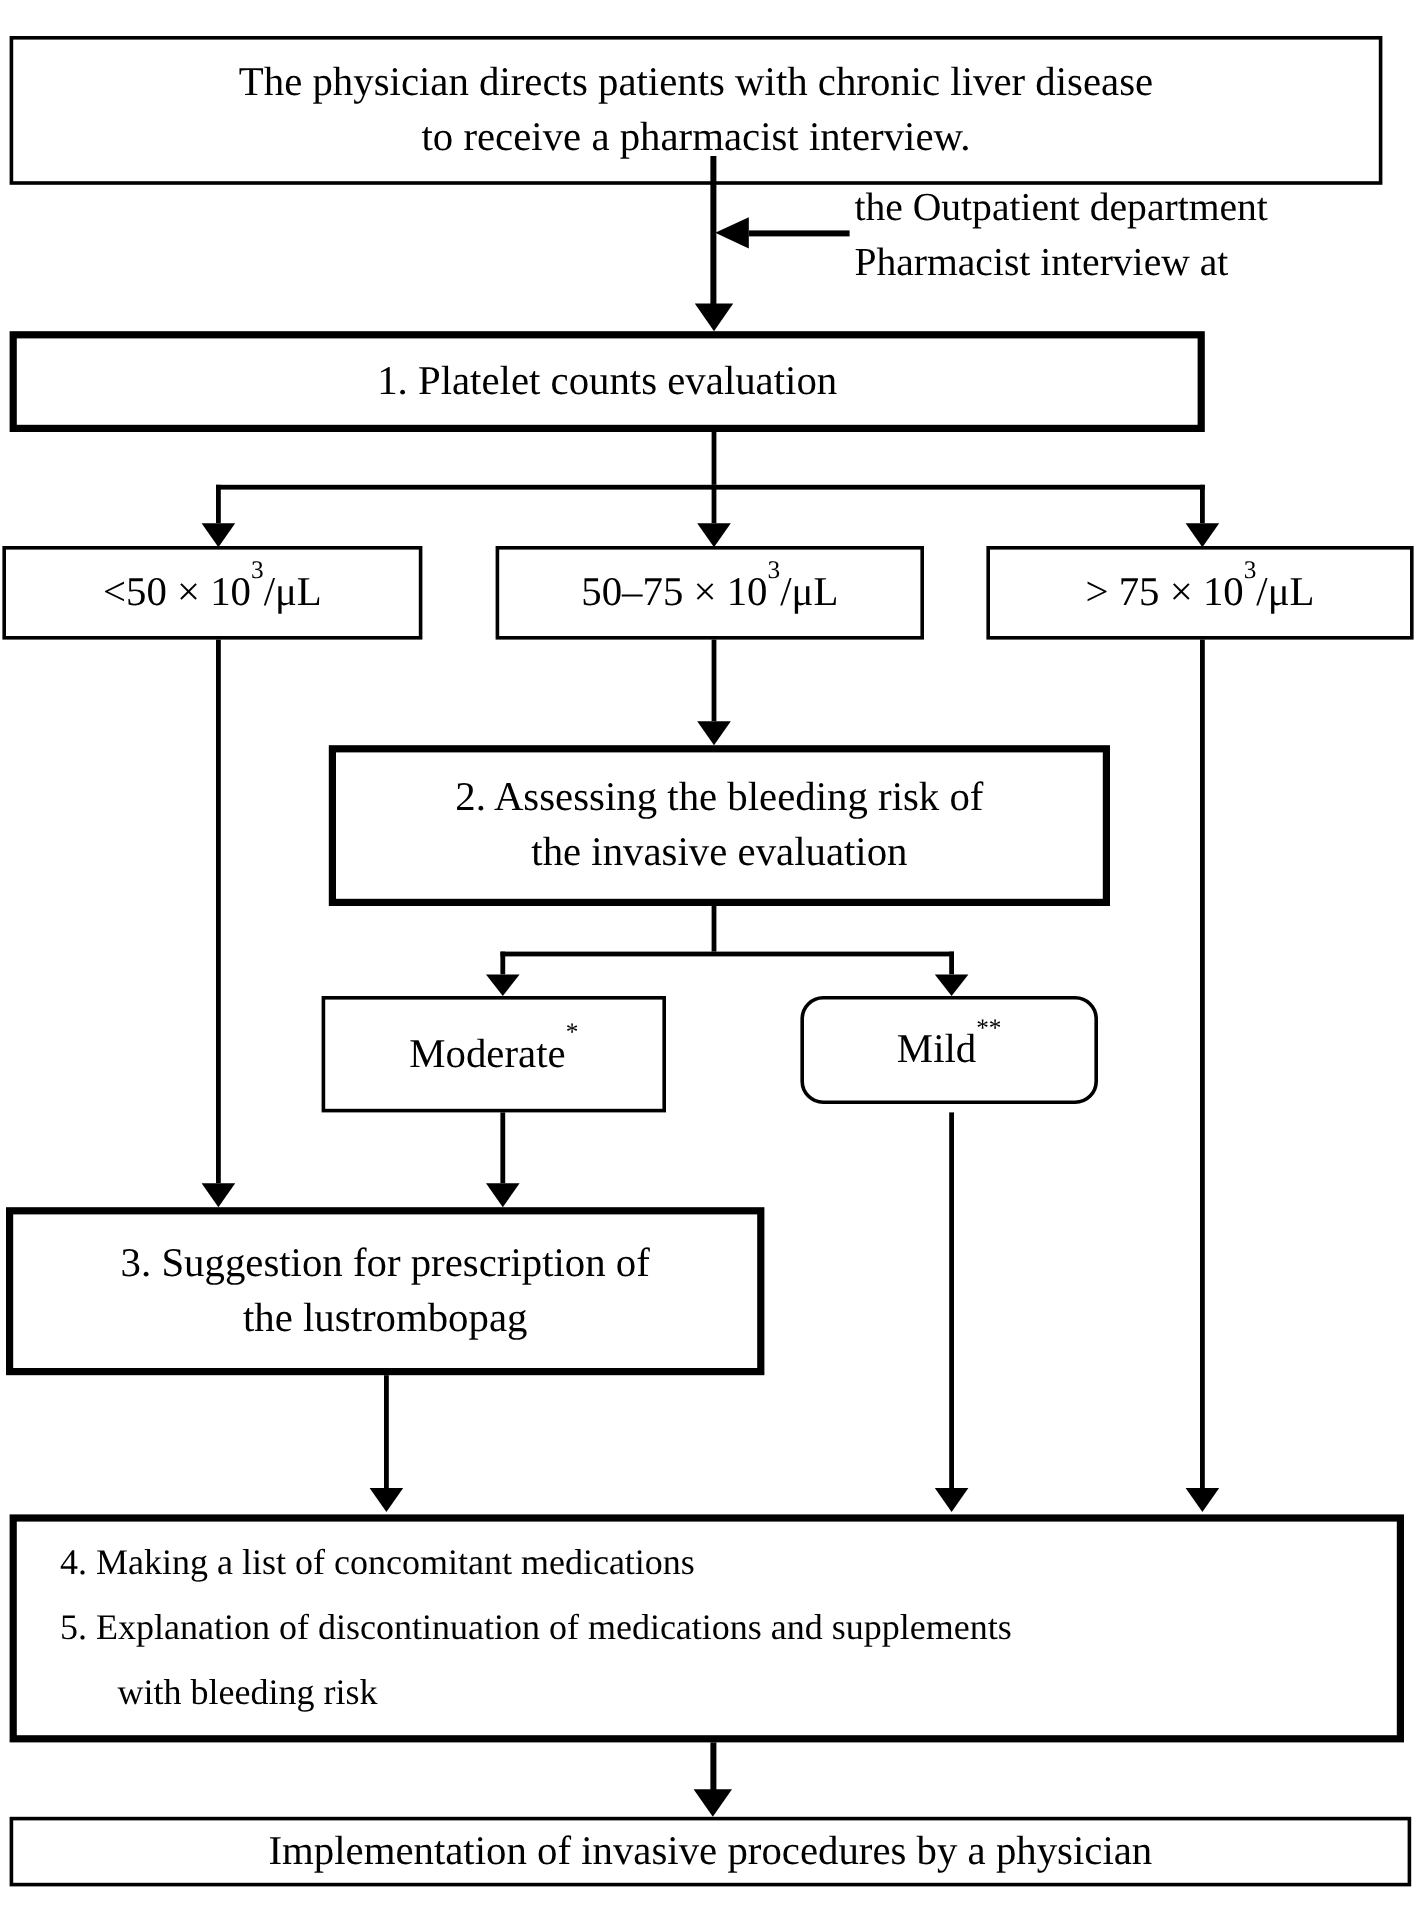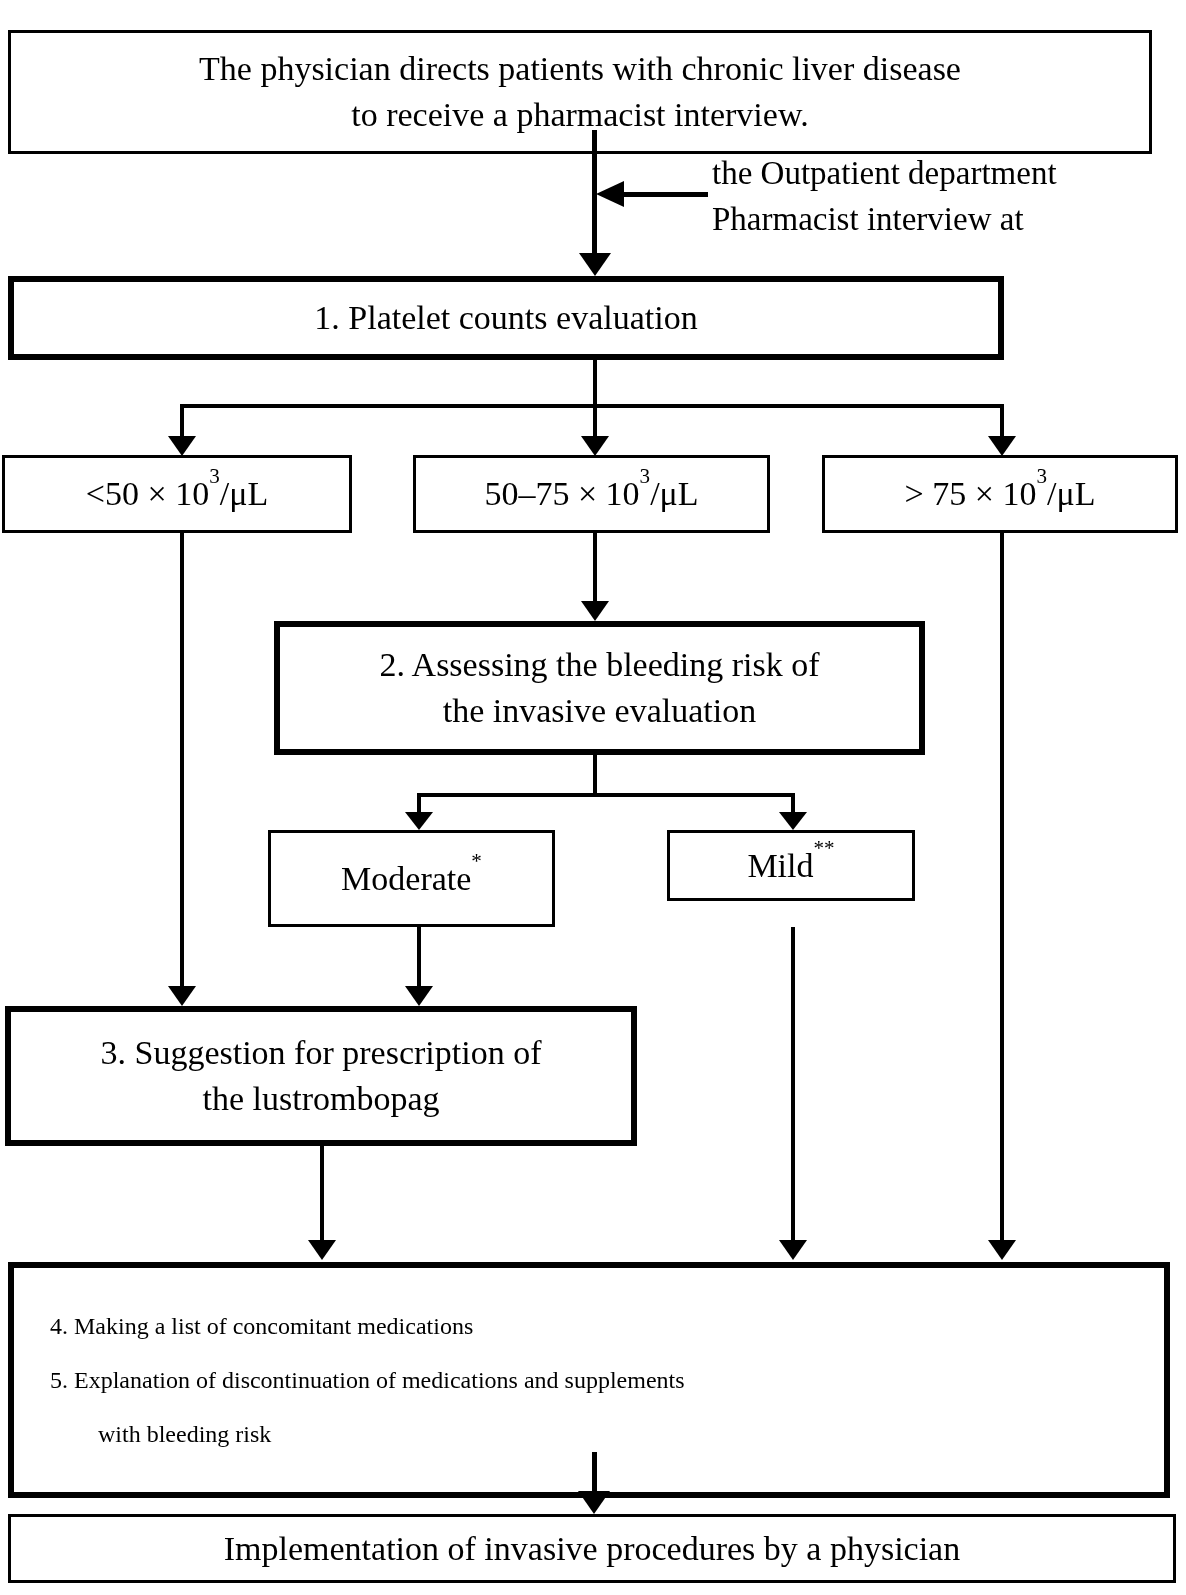--- a/index.html
+++ b/index.html
@@ -100,44 +100,44 @@
   <div class="vline" style="left:593px; top:755px; width:4px; height:38px;"></div>
   <div class="hline" style="left:417px; top:793px; width:378px; height:4px;"></div>
   <div class="vline" style="left:417px; top:793px; width:4px; height:19px;"></div>
   <div class="arr-down" style="left:405px; top:812px; border-top-width:18px;"></div>
   <div class="vline" style="left:791px; top:793px; width:4px; height:19px;"></div>
   <div class="arr-down" style="left:779px; top:812px; border-top-width:18px;"></div>
 
   <div class="box" style="left:268px; top:830px; width:287px; height:97px;">
     <span><span>Moderate</span><sup>*</sup></span>
   </div>
-  <div class="box" style="left:667px; top:830px; width:248px; height:71px;">
+  <div class="box" style="left:667px; top:830px; width:248px; height:90px;border-radius:19px;">
     <span><span>Mild</span><sup>**</sup></span>
   </div>
 
   <div class="vline" style="left:417px; top:927px; width:4px; height:59px;"></div>
   <div class="arr-down" style="left:405px; top:986px;"></div>
 
   <div class="vline" style="left:791px; top:927px; width:4px; height:313px;"></div>
   <div class="arr-down" style="left:779px; top:1240px;"></div>
 
   <div class="box thick" style="left:5px; top:1006px; width:632px; height:140px;">
     <div>3. Suggestion for prescription of</div>
     <div>the lustrombopag</div>
   </div>
 
   <div class="vline" style="left:320px; top:1146px; width:4px; height:94px;"></div>
   <div class="arr-down" style="left:308px; top:1240px;"></div>
 
-  <div class="box thick left-align" style="left:8px; top:1262px; width:1162px; height:236px; padding:14px 4px 14px 36px; line-height:54px; font-size:24px;">
+  <div class="box thick left-align" style="left:8px; top:1262px; width:1162px; height:190px; padding:14px 4px 14px 36px; line-height:54px; font-size:30px;">
     <div>4. Making a list of concomitant medications</div>
     <div>5. Explanation of discontinuation of medications and supplements</div>
     <div style="margin-left:48px;font-family:Liberation Serif, serif;">with bleeding risk</div>
   </div>
 
   <div class="vline" style="left:592px; top:1452px; width:5px; height:40px;"></div>
   <div class="arr-down lg" style="left:578px; top:1491px;"></div>
 
-  <div class="box" style="left:8px; top:1514px; width:1168px; height:69px;">
+  <div class="box" style="left:8px; top:1514px; width:1168px; height:58px;">
     <div>Implementation of invasive procedures by a physician</div>
   </div>
 
 </div>
 
 </body></html>

